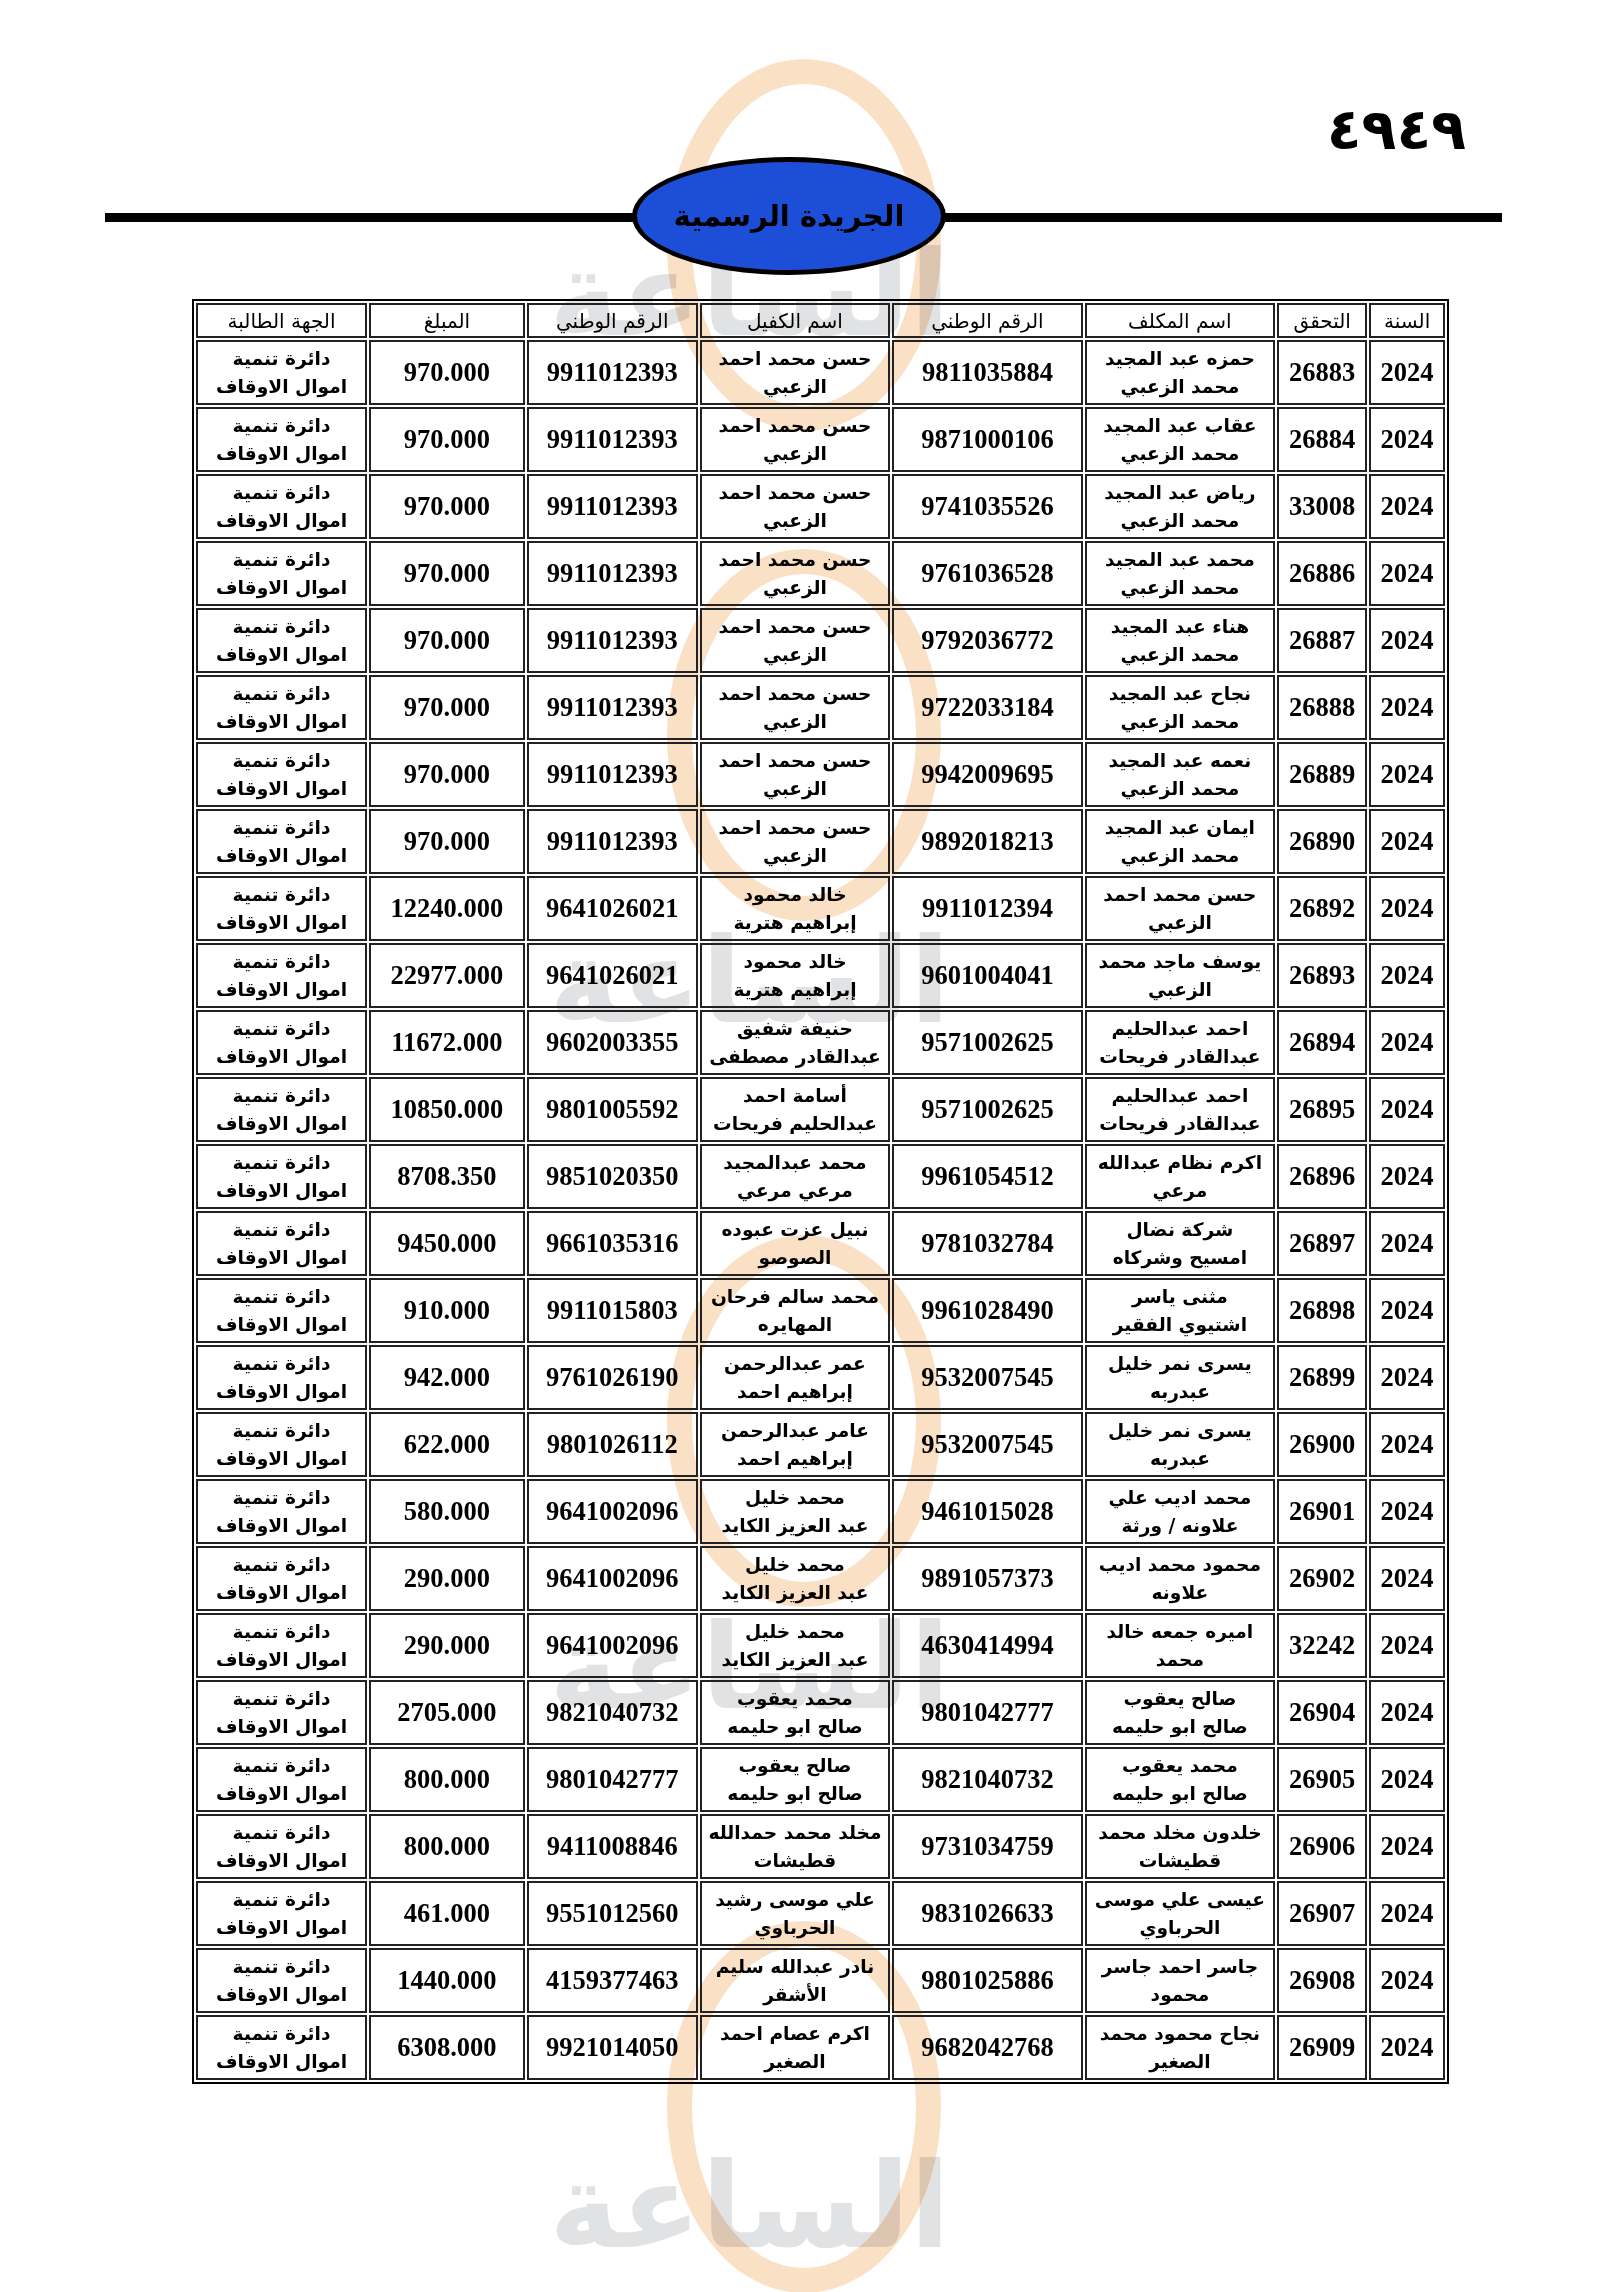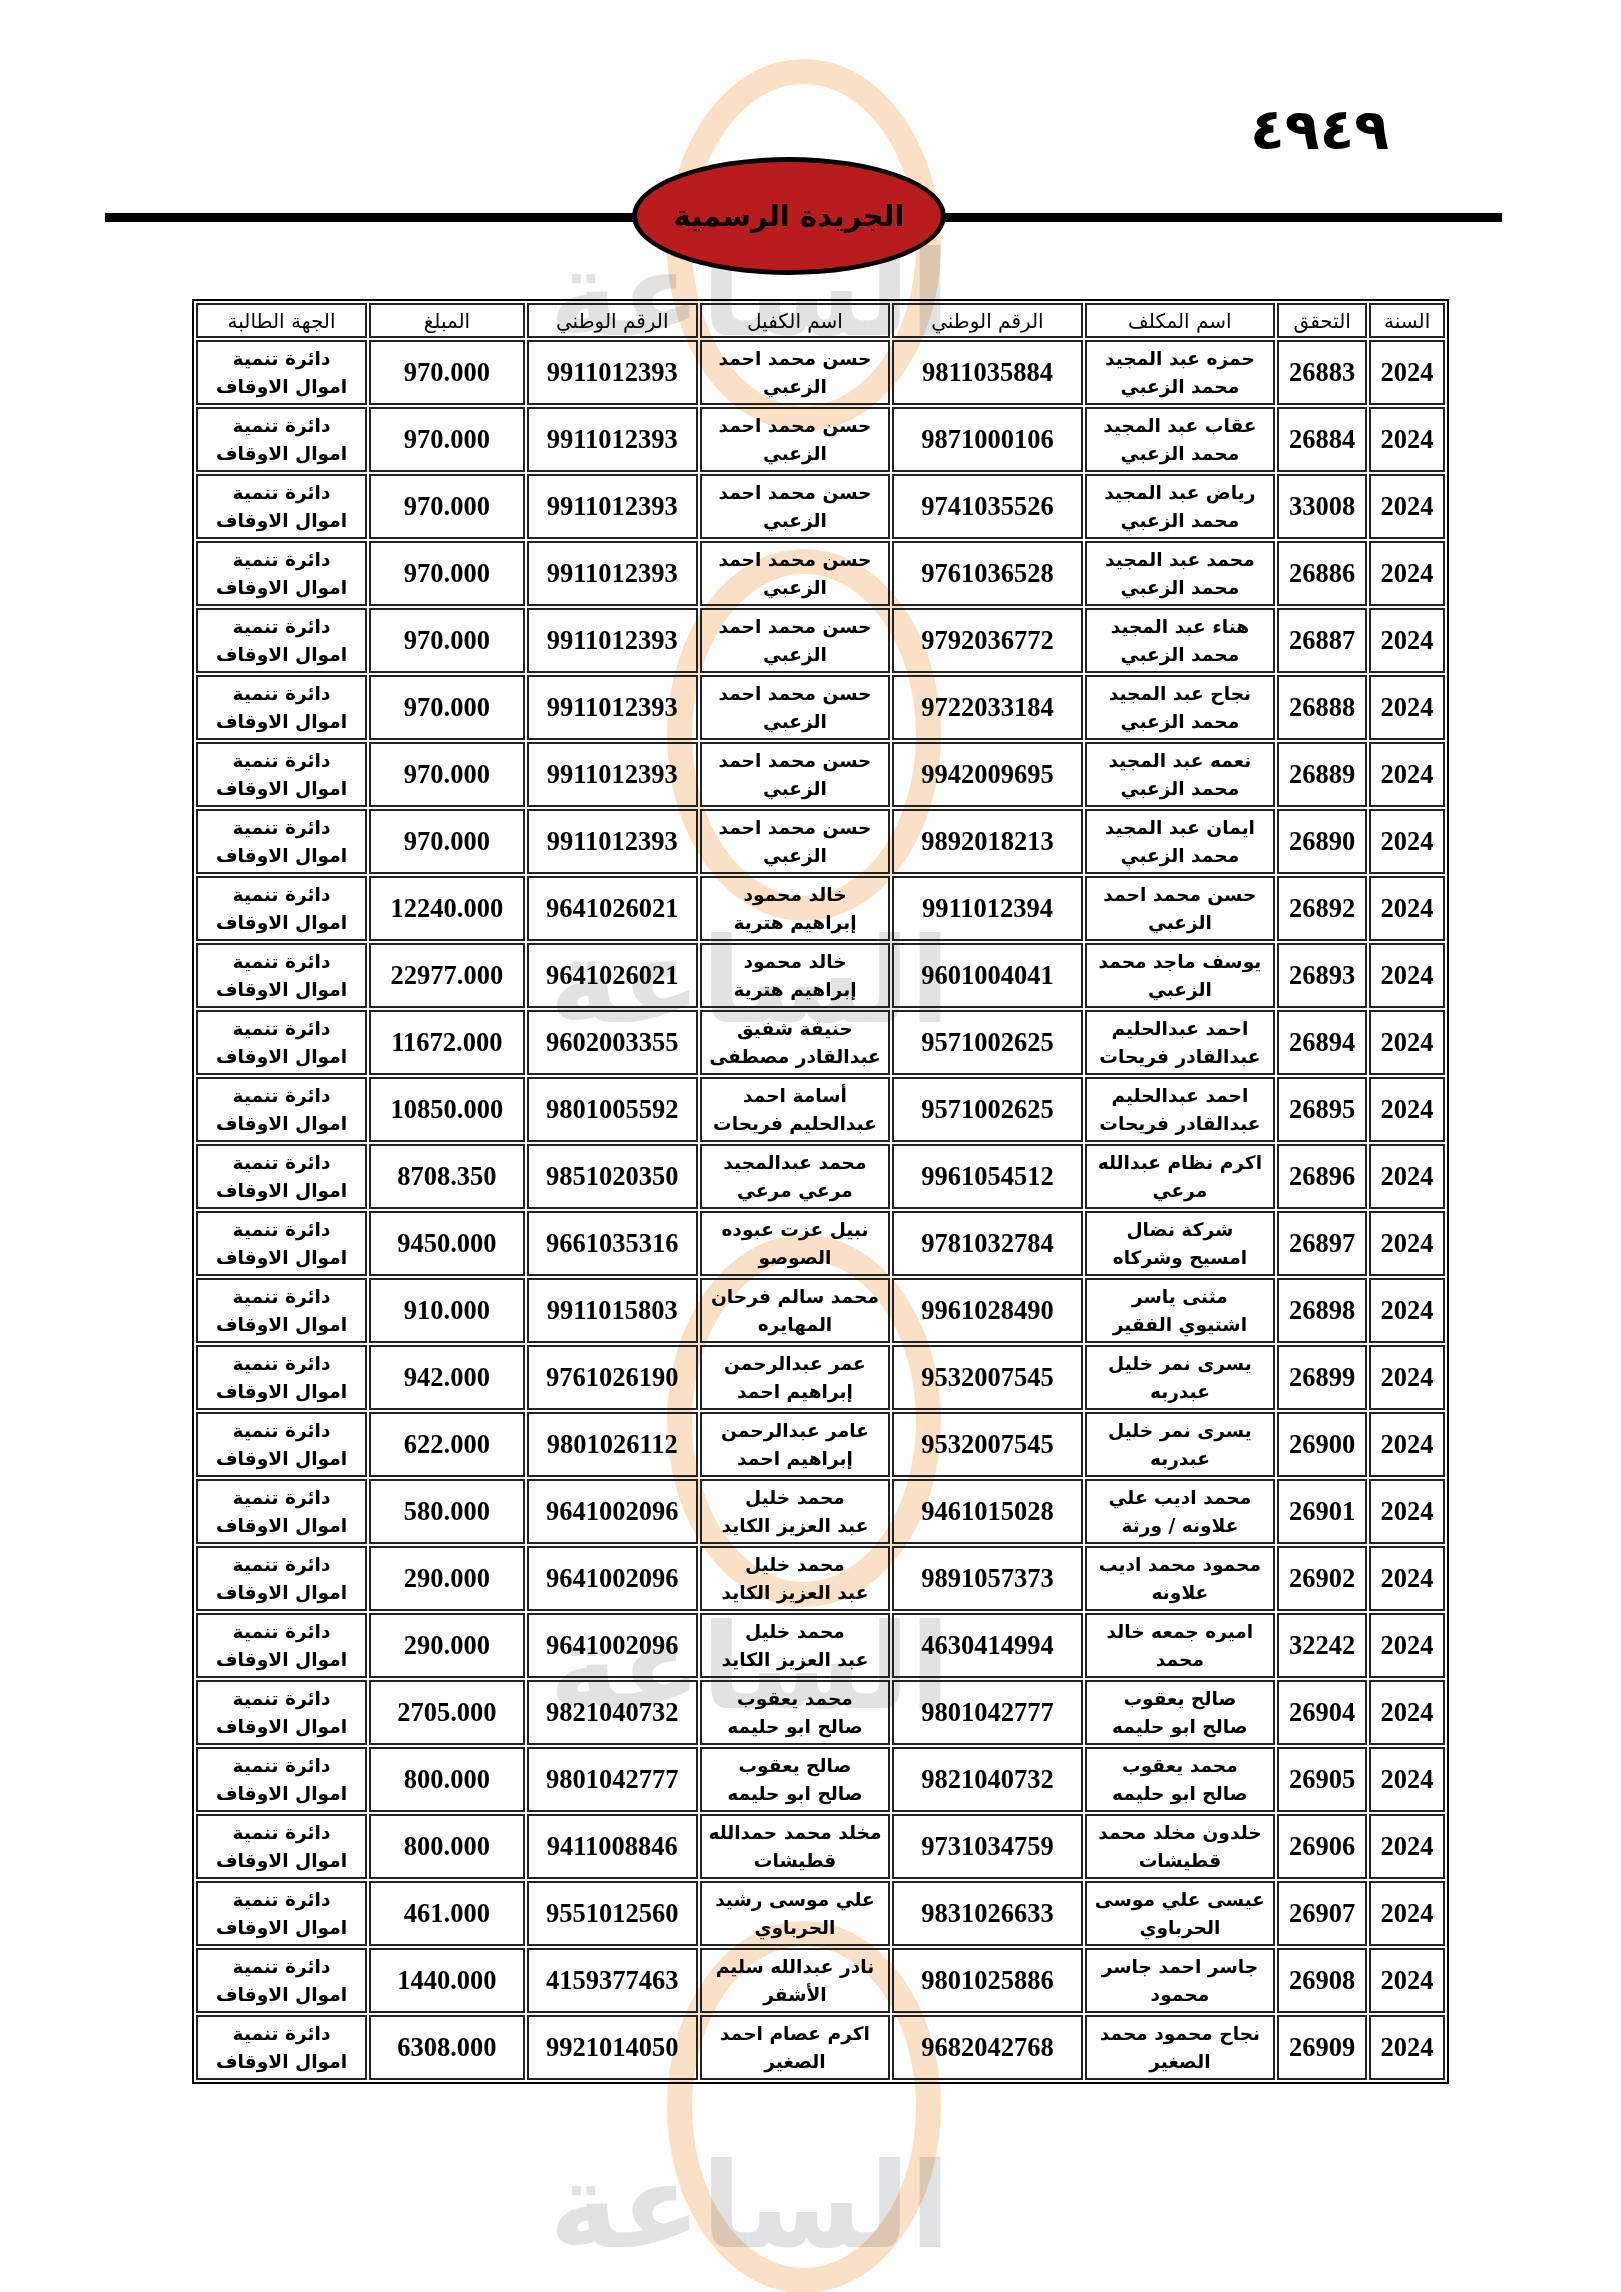--- a/index.html
+++ b/index.html
@@ -1,30 +1,30 @@
 <!DOCTYPE html>
 <html><head>
 <meta charset="utf-8">
 <style>
   html, body { margin: 0; padding: 0; background: #ffffff; }
   body {
     width: 1621px; height: 2293px; position: relative; overflow: hidden;
     font-family: "DejaVu Sans", "Liberation Sans", sans-serif; color: #000;
   }
   .page-number {
-    position: absolute; top: 96px; left: 1250px; width: 216px; text-align: left;
+    position: absolute; top: 96px; left: 1250px; width: 216px; text-align: right;
     font-size: 57px; font-weight: bold; letter-spacing: 7.8px; direction: rtl;
     font-family: "DejaVu Sans", sans-serif;
   }
   .header-rule {
     position: absolute; top: 213px; left: 105px; width: 1397px; height: 8.8px; background: #000;
   }
   .header-oval {
     position: absolute; top: 157px; left: 632px; width: 314px; height: 118px;
-    border: 5.9px solid #000; border-radius: 50%; background: #b91c1c; box-sizing: border-box;
+    border: 5.9px solid #000; border-radius: 50%; background: #1d4ed8; box-sizing: border-box;
     display: flex; align-items: center; justify-content: center;
   }
   .header-oval span {
     font-size: 29px; font-weight: bold; direction: rtl; font-family: "DejaVu Sans", sans-serif;
   }
   .watermark { position: absolute; pointer-events: none; opacity: 0.12; }
   .wm-clock {
     width: 274px; height: 372px; border-radius: 50%;
     border: 25.5px solid #f2a55a; box-sizing: border-box; opacity: 0.35;
   }

